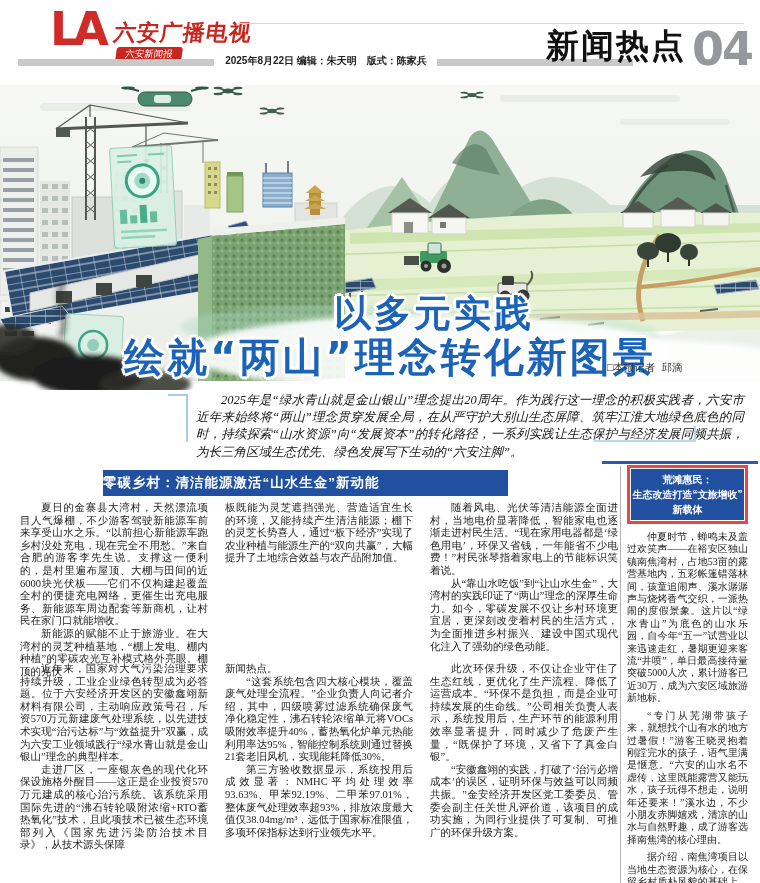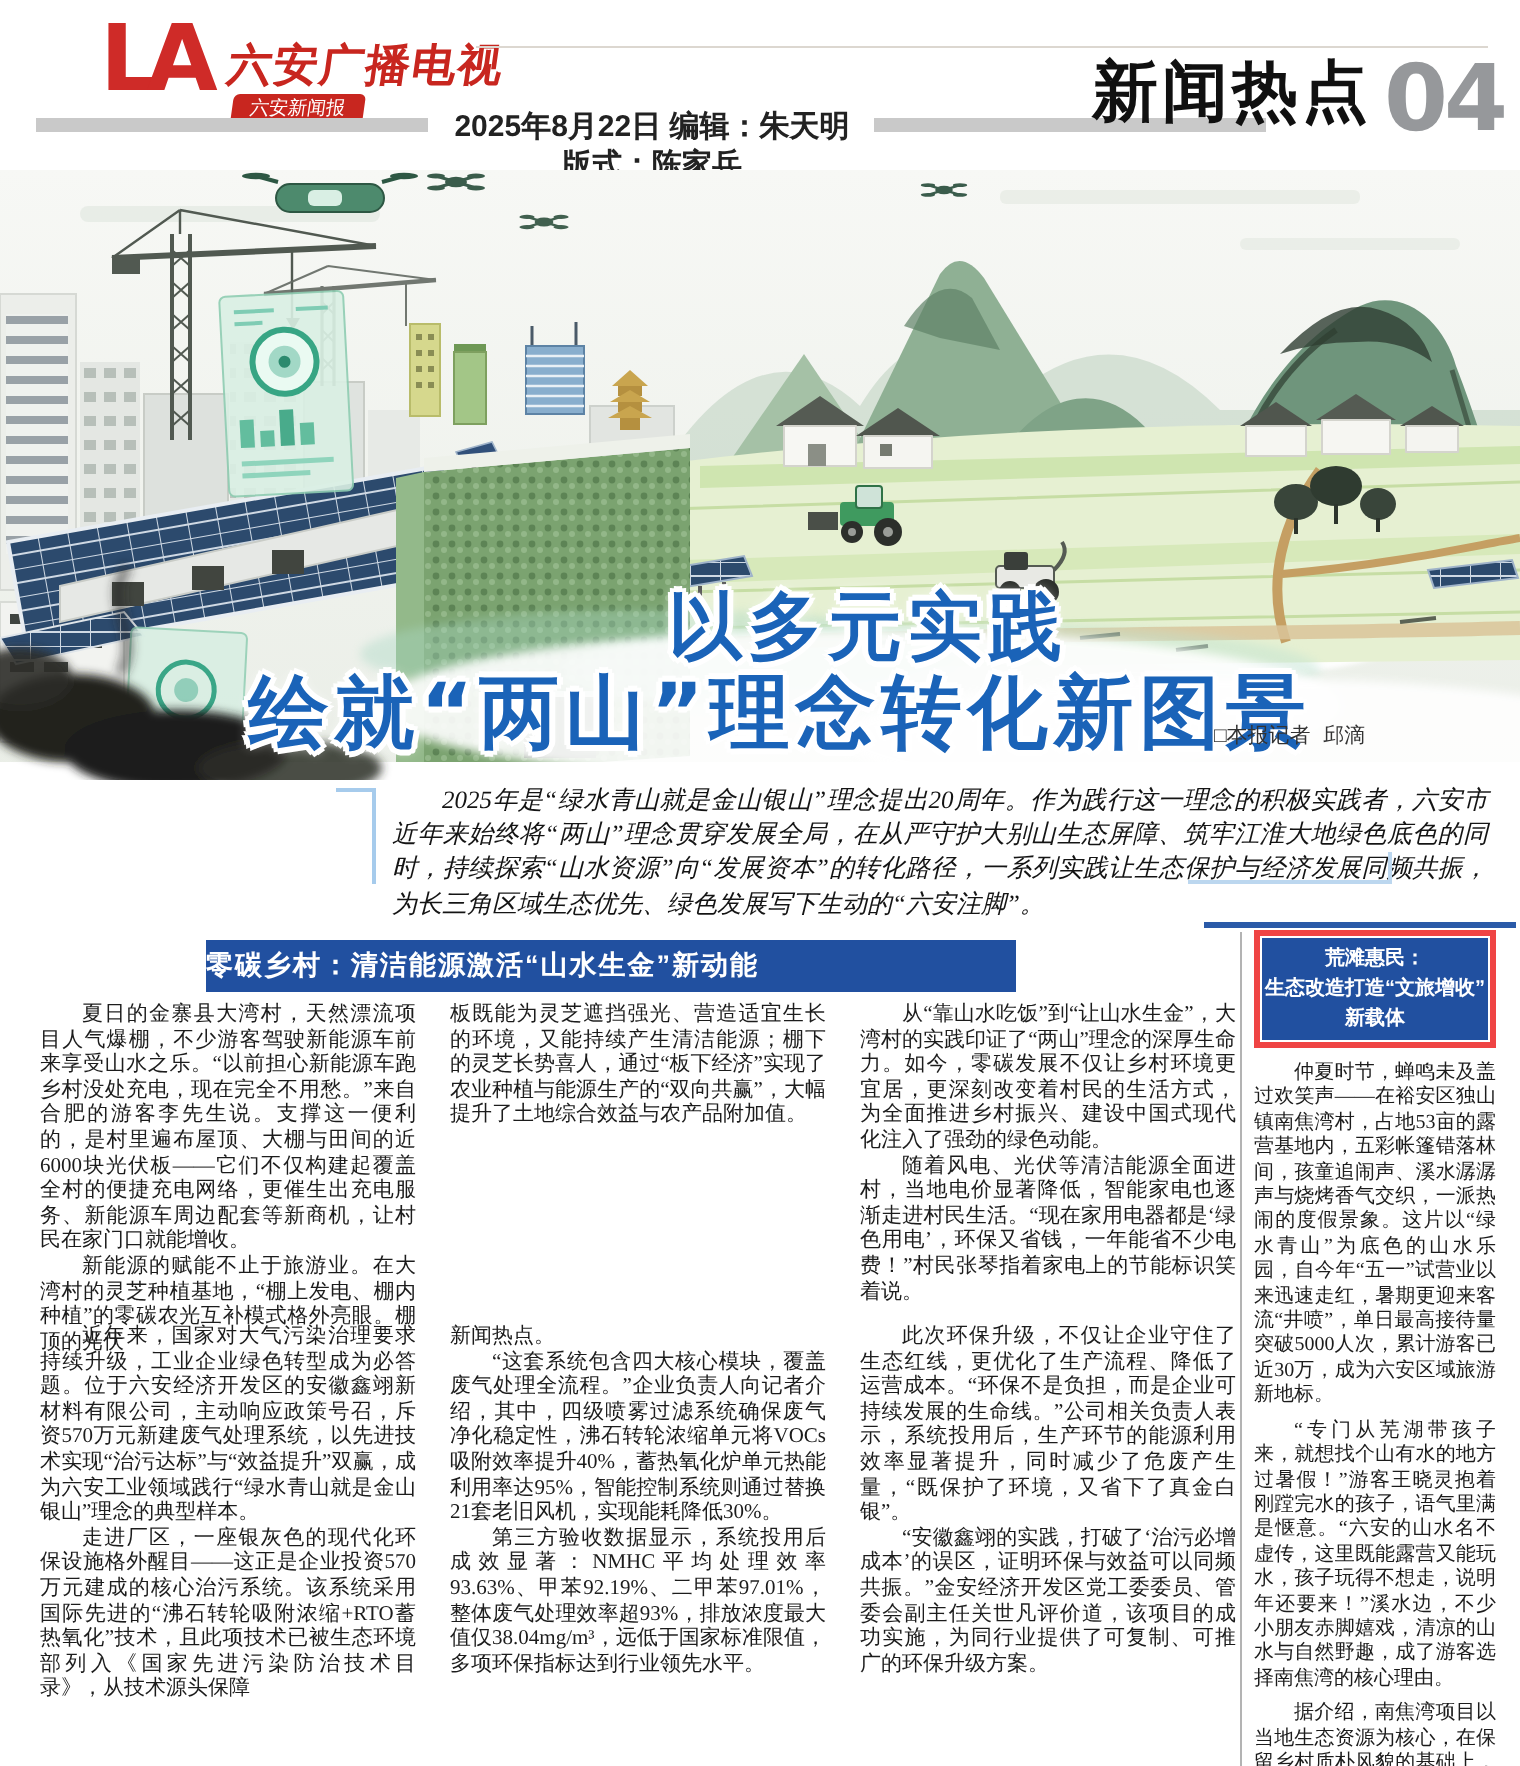--- a/index.html
+++ b/index.html
@@ -10,21 +10,21 @@
   .logo-mark{position:absolute;left:50px;top:6px;font-family:"DejaVu Sans",sans-serif;
              font-weight:900;font-size:46px;letter-spacing:-6px;color:#cf2b28;line-height:1;}
   .logo-title{position:absolute;left:114px;top:18px;font-size:22px;font-weight:bold;
               color:#c8261f;transform:skewX(-8deg);letter-spacing:1px;}
   .logo-sub{position:absolute;left:116px;top:47px;background:#c8261f;color:#fff;
             font-size:9.5px;padding:1px 9px;border-radius:3px;transform:skewX(-8deg);}
   .mast-line{position:absolute;left:238px;top:23px;width:506px;height:1px;background:#dcd7d0;}
   .date-bar{position:absolute;top:59px;height:7px;background:#c9c9c9;}
   .date-bar.l{left:18px;width:196px;} .date-bar.r{left:437px;width:196px;}
   .date-text{position:absolute;left:218px;top:54px;width:216px;text-align:center;
-             font-family:"Liberation Sans",sans-serif;font-weight:bold;font-size:15px;color:#222;}
+             font-family:"Liberation Sans",sans-serif;font-weight:bold;font-size:10px;color:#222;}
   .sec-head{position:absolute;right:8px;top:26px;display:flex;gap:6px;
             font-family:"DejaVu Sans",sans-serif;font-weight:900;}
   .sec-head .t{font-size:33px;color:#101010;letter-spacing:2px;line-height:1.2;}
   .sec-head .num{font-size:46px;color:#96989b;line-height:1;letter-spacing:-2px;}
 
   
   .hero{position:absolute;left:0;top:85px;width:760px;height:305px;}
 
   
   .headline{position:absolute;left:110px;width:560px;text-align:center;
@@ -380,22 +380,22 @@
   <div class="sect-bar">零碳乡村：清洁能源激活“山水生金”新动能</div>
   <div class="cols">
     <div class="col">
       <p>夏日的金寨县大湾村，天然漂流项目人气爆棚，不少游客驾驶新能源车前来享受山水之乐。“以前担心新能源车跑乡村没处充电，现在完全不用愁。”来自合肥的游客李先生说。支撑这一便利的，是村里遍布屋顶、大棚与田间的近6000块光伏板——它们不仅构建起覆盖全村的便捷充电网络，更催生出充电服务、新能源车周边配套等新商机，让村民在家门口就能增收。</p>
       <p>新能源的赋能不止于旅游业。在大湾村的灵芝种植基地，“棚上发电、棚内种植”的零碳农光互补模式格外亮眼。棚顶的光伏</p>
     </div>
     <div class="col">
       <p class="noind">板既能为灵芝遮挡强光、营造适宜生长的环境，又能持续产生清洁能源；棚下的灵芝长势喜人，通过“板下经济”实现了农业种植与能源生产的“双向共赢”，大幅提升了土地综合效益与农产品附加值。</p>
     </div>
     <div class="col">
+      <p>随着风电、光伏等清洁能源全面进村，当地电价显著降低，智能家电也逐渐走进村民生活。“现在家用电器都是‘绿色用电’，环保又省钱，一年能省不少电费！”村民张琴指着家电上的节能标识笑着说。</p>
       <p>从“靠山水吃饭”到“让山水生金”，大湾村的实践印证了“两山”理念的深厚生命力。如今，零碳发展不仅让乡村环境更宜居，更深刻改变着村民的生活方式，为全面推进乡村振兴、建设中国式现代化注入了强劲的绿色动能。</p>
-      <p>随着风电、光伏等清洁能源全面进村，当地电价显著降低，智能家电也逐渐走进村民生活。“现在家用电器都是‘绿色用电’，环保又省钱，一年能省不少电费！”村民张琴指着家电上的节能标识笑着说。</p>
     </div>
   </div>
 </div>
 
 <div class="sect sect2">
   <div class="cols">
     <div class="col">
       <p>近年来，国家对大气污染治理要求持续升级，工业企业绿色转型成为必答题。位于六安经济开发区的安徽鑫翊新材料有限公司，主动响应政策号召，斥资570万元新建废气处理系统，以先进技术实现“治污达标”与“效益提升”双赢，成为六安工业领域践行“绿水青山就是金山银山”理念的典型样本。</p>
       <p>走进厂区，一座银灰色的现代化环保设施格外醒目——这正是企业投资570万元建成的核心治污系统。该系统采用国际先进的“沸石转轮吸附浓缩+RTO蓄热氧化”技术，且此项技术已被生态环境部列入《国家先进污染防治技术目录》，从技术源头保障</p>
     </div>

